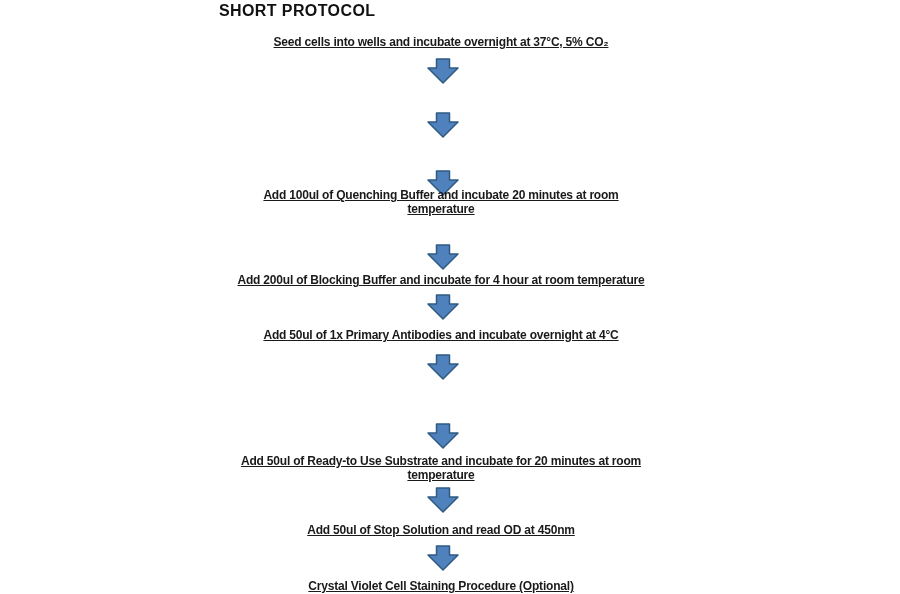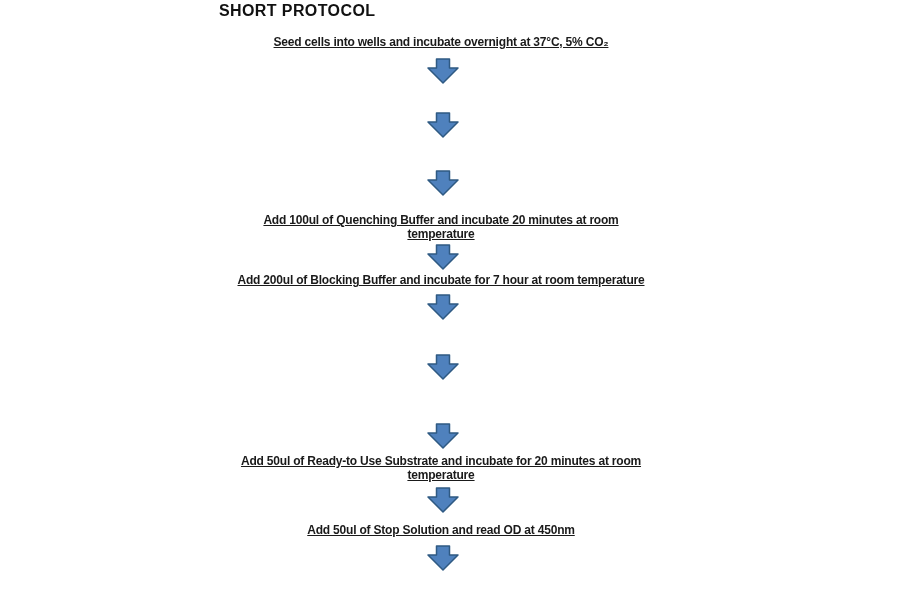--- a/index.html
+++ b/index.html
@@ -56,33 +56,34 @@
 
   <svg class="arrow" style="top:112px" viewBox="0 0 32 26">
     <polygon points="9.5,1 22.5,1 22.5,10 31,10 16,25 1,10 9.5,10" stroke-width="1.5" stroke-linejoin="round" fill="#4f81bd" stroke="#2f5a83"></polygon>
   </svg>
 
 
   <svg class="arrow" style="top:170px" viewBox="0 0 32 26">
     <polygon points="9.5,1 22.5,1 22.5,10 31,10 16,25 1,10 9.5,10" stroke-width="1.5" stroke-linejoin="round" fill="#4f81bd" stroke="#2f5a83"></polygon>
   </svg>
 
-  <div class="step" style="top:213px">Add 100ul of Quenching Buffer and incubate 20 minutes at room
+  <div class="step" style="top:188px">Add 100ul of Quenching Buffer and incubate 20 minutes at room
 temperature</div>
 
   <svg class="arrow" style="top:244px" viewBox="0 0 32 26">
     <polygon points="9.5,1 22.5,1 22.5,10 31,10 16,25 1,10 9.5,10" stroke-width="1.5" stroke-linejoin="round" fill="#4f81bd" stroke="#2f5a83"></polygon>
   </svg>
 
-  <div class="step" style="top:273px">Add 200ul of Blocking Buffer and incubate for 7 hour at room temperature</div>
+  <div class="step" style="top:273px">Add 200ul of Blocking Buffer and incubate for 4 hour at room temperature</div>
 
   <svg class="arrow" style="top:294px" viewBox="0 0 32 26">
     <polygon points="9.5,1 22.5,1 22.5,10 31,10 16,25 1,10 9.5,10" stroke-width="1.5" stroke-linejoin="round" fill="#4f81bd" stroke="#2f5a83"></polygon>
   </svg>
 
+  <div class="step" style="top:328px">Add 50ul of 1x Primary Antibodies and incubate overnight at 4°C</div>
 
   <svg class="arrow" style="top:354px" viewBox="0 0 32 26">
     <polygon points="9.5,1 22.5,1 22.5,10 31,10 16,25 1,10 9.5,10" stroke-width="1.5" stroke-linejoin="round" fill="#4f81bd" stroke="#2f5a83"></polygon>
   </svg>
 
 
   <svg class="arrow" style="top:423px" viewBox="0 0 32 26">
     <polygon points="9.5,1 22.5,1 22.5,10 31,10 16,25 1,10 9.5,10" stroke-width="1.5" stroke-linejoin="round" fill="#4f81bd" stroke="#2f5a83"></polygon>
   </svg>
 
@@ -92,14 +93,15 @@
   <svg class="arrow" style="top:487px" viewBox="0 0 32 26">
     <polygon points="9.5,1 22.5,1 22.5,10 31,10 16,25 1,10 9.5,10" stroke-width="1.5" stroke-linejoin="round" fill="#4f81bd" stroke="#2f5a83"></polygon>
   </svg>
 
   <div class="step" style="top:523px">Add 50ul of Stop Solution and read OD at 450nm</div>
 
   <svg class="arrow" style="top:545px" viewBox="0 0 32 26">
     <polygon points="9.5,1 22.5,1 22.5,10 31,10 16,25 1,10 9.5,10" stroke-width="1.5" stroke-linejoin="round" fill="#4f81bd" stroke="#2f5a83"></polygon>
   </svg>
 
+  <div class="step" style="top:579px">Crystal Violet Cell Staining Procedure (Optional)</div>
 
 </div>
 
 </body></html>

